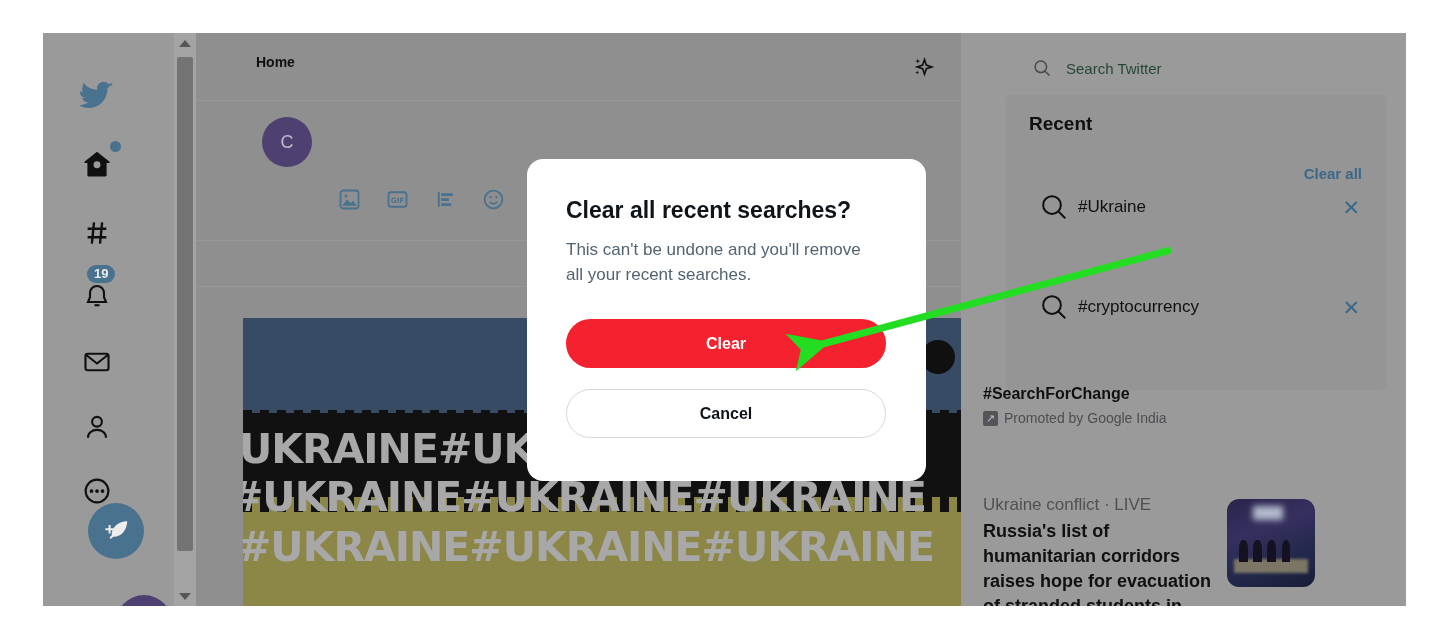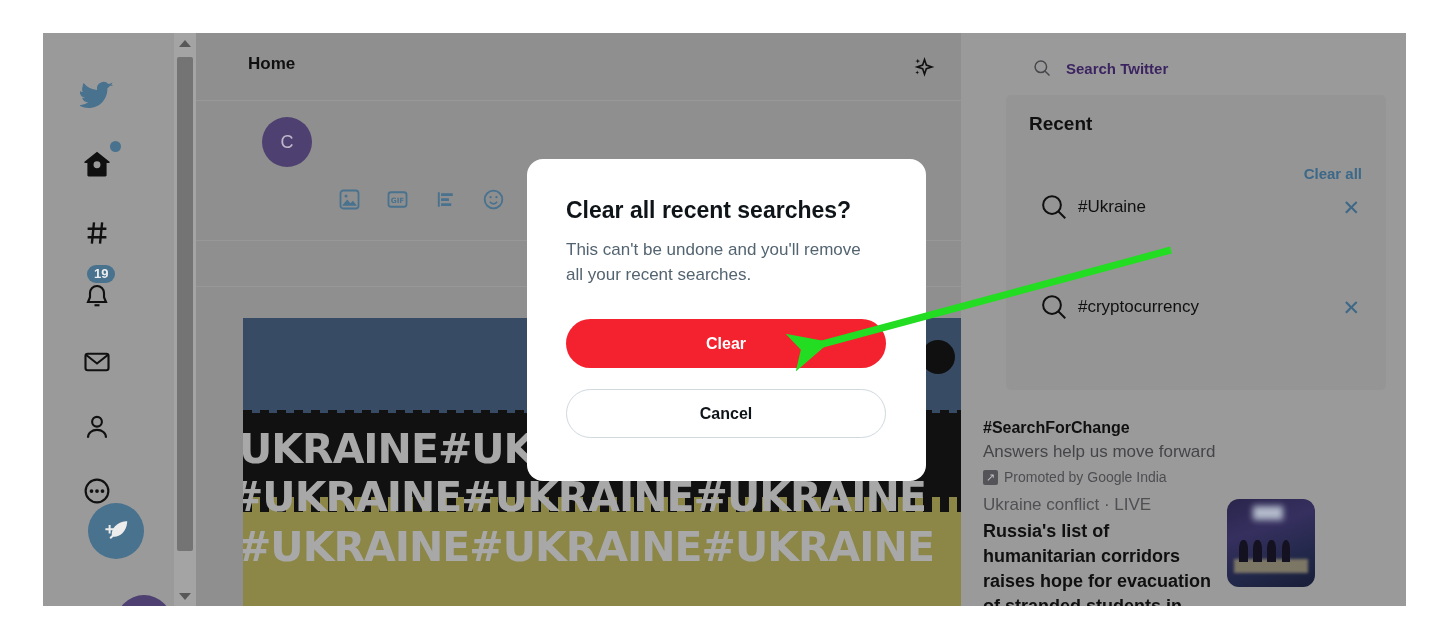--- a/index.html
+++ b/index.html
@@ -82,22 +82,22 @@
   #main {
     position: absolute; left: 153px; top: 0;
     width: 765px; height: 573px;
     background: #9a9a9a;
   }
   #main-header {
     position: relative; height: 68px;
     border-bottom: 1px solid #a3a3a3;
   }
   #page-title {
-    position: absolute; left: 52px; top: 21px;
-    font-size: 17px; font-weight: bold; color: #111;
+    position: absolute; left: 60px; top: 21px;
+    font-size: 14px; font-weight: bold; color: #111;
   }
   #sparkle-btn {
     position: absolute; right: 20px; top: 16px;
     width: 38px; height: 38px;
     display: flex; align-items: center; justify-content: center;
   }
 
   
   #composer { position: relative; height: 140px; border-bottom: 1px solid #a3a3a3; }
   #compose-avatar {
@@ -151,21 +151,21 @@
   #right {
     position: absolute; left: 918px; top: 0;
     width: 445px; height: 573px;
   }
   #search-pill {
     position: absolute; left: 51px; top: 13px;
     width: 367px; height: 44px; border-radius: 22px;
     background: #a6a6a6;
     display: flex; align-items: center; gap: 14px; padding-left: 20px;
   }
-  #search-placeholder { font-size: 15px; color: #4c1d95; font-weight: bold; }
+  #search-placeholder { font-size: 15px; color: #14532d; }
 
   #recent-dropdown {
     position: absolute; left: 45px; top: 62px;
     width: 380px; height: 295px;
     background: #a0a0a0;
     border-radius: 5px;
   }
   #recent-head {
     position: relative; height: 62px;
   }
@@ -175,21 +175,21 @@
     position: relative; height: 100px;
     display: flex; align-items: center;
   }
   .recent-q { margin-left: 28px; width: 40px; display:flex; align-items:center; justify-content:center; }
   .recent-text { margin-left: 4px; font-size: 17px; color: #111; }
   .recent-x { position:absolute; right: 26px; font-size: 21px; color:#2176b5; line-height:1; }
 
   #promo {
     position: absolute; left: 22px; top: 352px; width: 400px;
   }
-  #promo-tag { font-size: 16px; font-weight: bold; color:#111;margin-top:34px; }
+  #promo-tag { font-size: 16px; font-weight: bold; color:#111; }
   #promo-sub { font-size: 17px; color:#4a4a52; margin-top: 5px; }
   #promo-by { display:flex; align-items:center; gap:6px; margin-top: 7px; font-size:14px; color:#53535c; }
   .promo-sq {
     width: 15px; height: 15px; background:#5a5a62; border-radius:2px;
     color:#d0d0d5; font-size:11px; display:flex; align-items:center; justify-content:center;
   }
 
   #news { position: absolute; left: 22px; top: 462px; width: 400px; }
   #news-kicker { font-size: 17px; color:#55555e; }
   #news-title {
@@ -436,21 +436,20 @@
             <path d="M15.6 15.6 21 21" stroke="#111" stroke-width="1.6" fill="none"></path>
           </svg>
         </span>
         <span class="recent-text">#cryptocurrency</span>
         <span class="recent-x">✕</span>
       </div>
     </div>
 
     <div id="promo">
       <div id="promo-tag">#SearchForChange</div>
-      <div id="promo-sub">Answers help us move forward</div>
       <div id="promo-by">
         <span class="promo-sq">↗</span>
         <span>Promoted by Google India</span>
       </div>
     </div>
 
     <div id="news">
       <div id="news-kicker">Ukraine conflict · LIVE</div>
       <div id="news-title">Russia's list of humanitarian corridors raises hope for evacuation of stranded students in Ukraine's</div>
       <div id="news-thumb">

